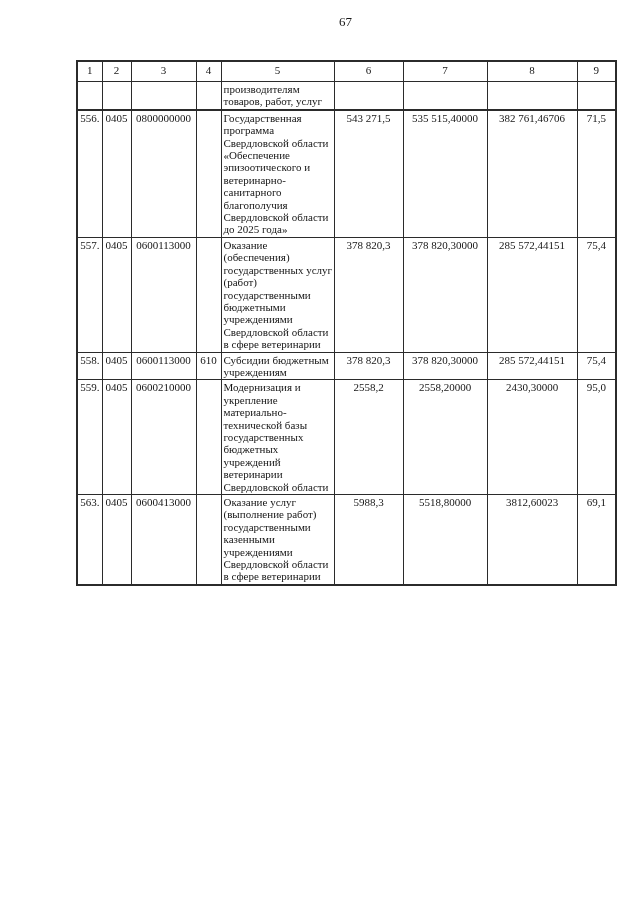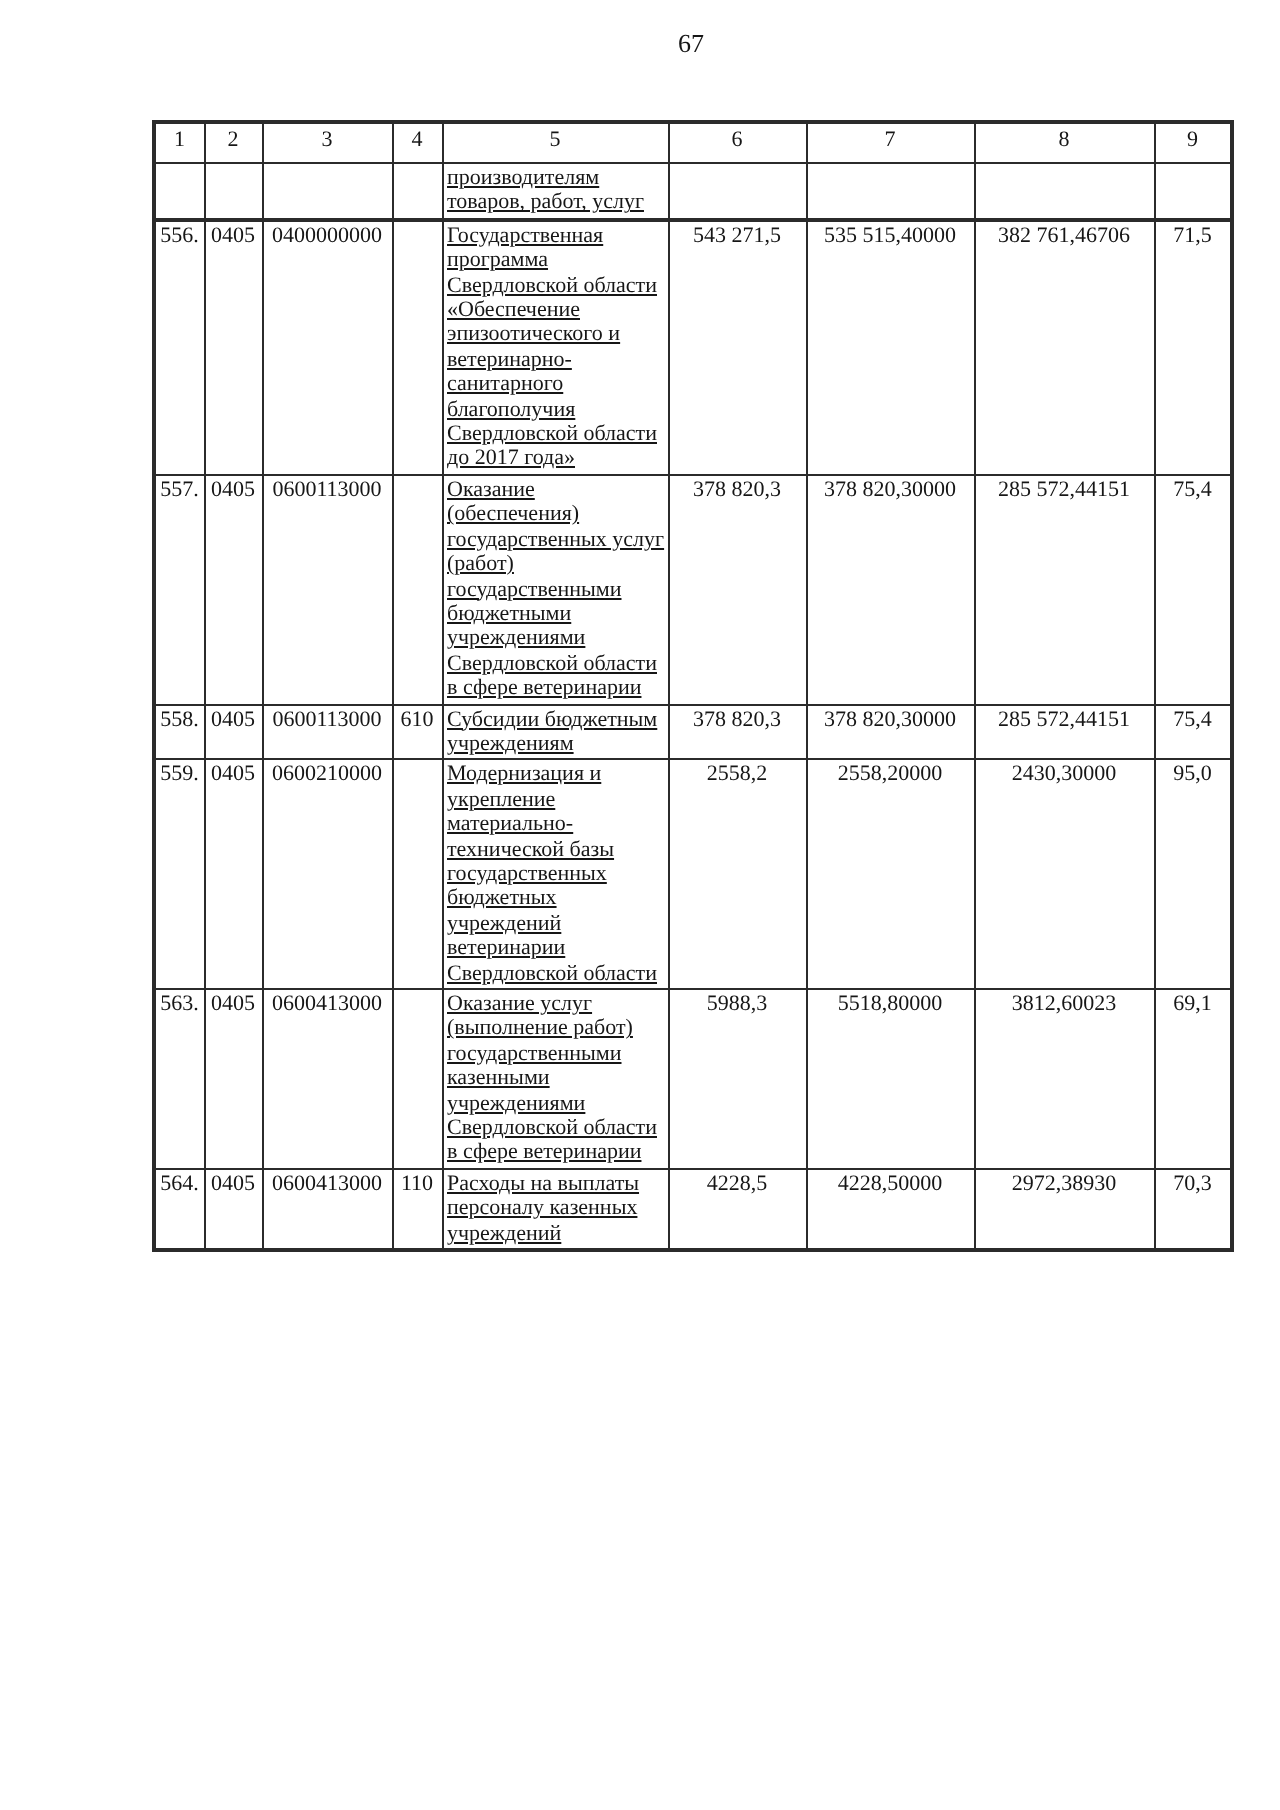--- a/index.html
+++ b/index.html
@@ -19,21 +19,21 @@
   table.budget th, table.budget td{
     border:1px solid #2b2b2b;
     font-size:11px;line-height:12.4px;
     vertical-align:top;overflow:hidden;
   }
   table.budget th{
     font-weight:normal;text-align:center;
     height:16px;padding:2px 0 1px 0;
   }
   td.c-num{text-align:center;white-space:pre-line;padding:1px 1px 1px 1px;}
-  td.c-name{text-align:left;white-space:pre-line;padding:1px 1px 1px 2px;text-decoration:underline;}
+  td.c-name{text-align:left;white-space:pre-line;padding:1px 1px 1px 2px;}
   tr.carryover td{border-bottom:2px solid #2b2b2b;}
 </style>
 </head>
 <body>
 
 <div class="page">
   <div class="page-number">67</div>
 
   <table class="budget">
     <colgroup>
@@ -69,32 +69,32 @@
           <td class="c-name">производителям
 товаров, работ, услуг</td>
           <td class="c-num"></td>
           <td class="c-num"></td>
           <td class="c-num"></td>
           <td class="c-num"></td>
         </tr>
         <tr>
           <td class="c-num">556.</td>
           <td class="c-num">0405</td>
-          <td class="c-num">0400000000</td>
+          <td class="c-num">0800000000</td>
           <td class="c-num"></td>
           <td class="c-name">Государственная
 программа
 Свердловской области
 «Обеспечение
 эпизоотического и
 ветеринарно-
 санитарного
 благополучия
 Свердловской области
-до 2017 года»</td>
+до 2025 года»</td>
           <td class="c-num">543 271,5</td>
           <td class="c-num">535 515,40000</td>
           <td class="c-num">382 761,46706</td>
           <td class="c-num">71,5</td>
         </tr>
         <tr>
           <td class="c-num">557.</td>
           <td class="c-num">0405</td>
           <td class="c-num">0600113000</td>
           <td class="c-num"></td>
@@ -152,28 +152,15 @@
 государственными
 казенными
 учреждениями
 Свердловской области
 в сфере ветеринарии</td>
           <td class="c-num">5988,3</td>
           <td class="c-num">5518,80000</td>
           <td class="c-num">3812,60023</td>
           <td class="c-num">69,1</td>
         </tr>
-        <tr>
-          <td class="c-num">564.</td>
-          <td class="c-num">0405</td>
-          <td class="c-num">0600413000</td>
-          <td class="c-num">110</td>
-          <td class="c-name">Расходы на выплаты
-персоналу казенных
-учреждений</td>
-          <td class="c-num">4228,5</td>
-          <td class="c-num">4228,50000</td>
-          <td class="c-num">2972,38930</td>
-          <td class="c-num">70,3</td>
-        </tr>
       </tbody>
   </table>
 </div>
 
 </body></html>

